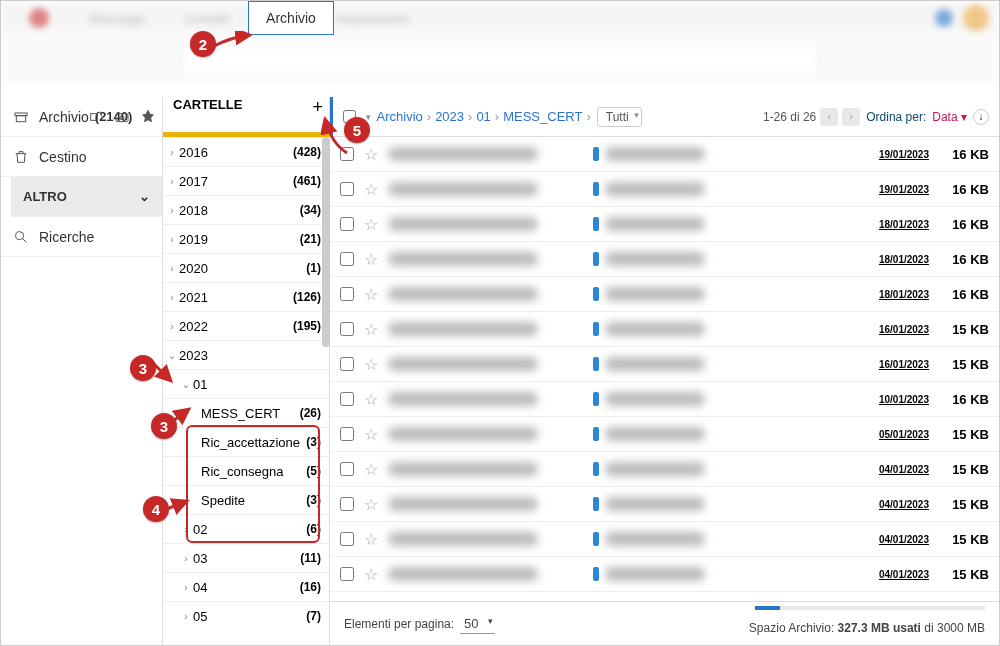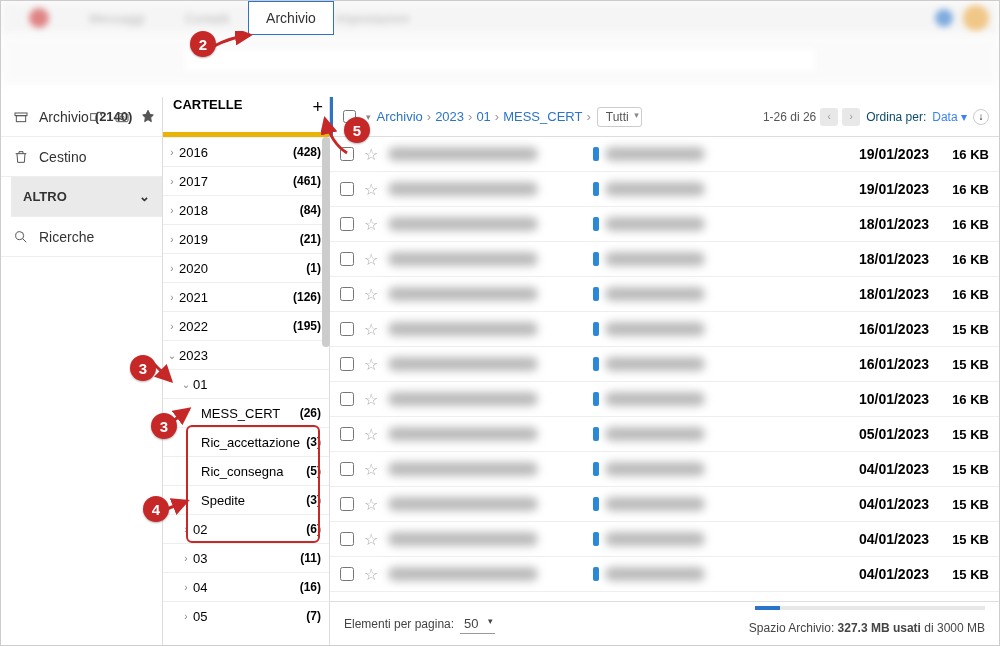--- a/index.html
+++ b/index.html
@@ -42,33 +42,33 @@
 .msgcol { flex: 1; display: flex; flex-direction: column; min-width: 0; }
 .msgcol-head { height: 40px; display: flex; align-items: center; padding: 0 10px; font-size: 13px; border-bottom: 1px solid #ddd; gap: 6px; border-left: 3px solid #2b74c9; }
 .breadcrumb { color: #2b74c9; display: flex; gap: 4px; align-items: center; }
 .breadcrumb .sep { color: #999; }
 .dropdown-filter { border: 1px solid #ccc; border-radius: 3px; padding: 2px 12px 2px 8px; font-size: 12px; position: relative; color: #555; }
 .dropdown-filter::after { content: '▾'; position: absolute; right: 2px; font-size: 9px; color: #888; }
 .msgcol-head .spacer { flex: 1; }
 .pager { display: flex; align-items: center; gap: 4px; font-size: 12px; color: #555; margin-left: 40px; }
 .pager-btn { width: 18px; height: 18px; background: #e8e8e8; border-radius: 3px; display: flex; align-items: center; justify-content: center; font-size: 10px; color: #999; }
 .sort-label { font-size: 12px; color: #0c4a6e; }
-.sort-val { color: #3b82f6; font-size: 12px; }
+.sort-val { color: #be185d; font-size: 12px; }
 .sort-arrow { width: 16px; height: 16px; border: 1px solid #ccc; border-radius: 50%; display: flex; align-items: center; justify-content: center; font-size: 10px; }
 
 .msg-list { flex: 1; overflow-y: auto; }
 .msg-row { height: 35px; display: flex; align-items: center; padding: 0 10px; border-bottom: 1px solid #eee; font-size: 13px; gap: 10px; }
 .msg-row input[type=checkbox] { width: 14px; height: 14px; }
 .star { color: #aaa; font-size: 16px; }
 .blur-sender { width: 150px; height: 14px; background: #bbb; border-radius: 7px; filter: blur(4px); }
 .blur-subject { width: 100px; height: 14px; background: #bbb; border-radius: 7px; filter: blur(4px); }
 .msg-row .gap { width: 35px; }
 .subj-wrap { display: flex; align-items: center; gap: 6px; flex: 1; }
 .subj-dot { width: 6px; height: 14px; background: #2b88d8; border-radius: 2px; }
-.msg-date { width: 100px; text-align: right; font-weight: bold; font-size: 14px; }
+.msg-date { width: 100px; text-align: right; font-weight: bold; font-size: 10px; text-decoration: underline; }
 .msg-size { width: 50px; text-align: right; font-weight: bold; font-size: 13px; }
 
 .msgcol-foot { height: 44px; border-top: 1px solid #ddd; display: flex; align-items: center; padding: 0 14px; font-size: 12px; color: #444; }
 .msgcol-foot .spacer { flex: 1; }
 .pp-select { border: none; border-bottom: 1px solid #999; padding: 2px 16px 2px 4px; font-size: 13px; margin-left: 6px; position: relative; }
 .pp-select::after { content: '▾'; position: absolute; right: 2px; font-size: 9px; }
 .storage-bar { position: absolute; right: 14px; top: 4px; width: 230px; height: 4px; background: #e8e8e8; }
 .storage-bar-fill { height: 100%; width: 11%; background: #2b74c9; }
 .scrollbar-fake2 { position: absolute; top: 40px; right: -1px; width: 8px; height: 210px; background: #ccc; border-radius: 4px; }
 
@@ -160,21 +160,21 @@
           <span class="cnt">(428)</span>
         </div>
         <div class="folder-item">
           <span class="chev">›</span>
           <span class="label">2017</span>
           <span class="cnt">(461)</span>
         </div>
         <div class="folder-item">
           <span class="chev">›</span>
           <span class="label">2018</span>
-          <span class="cnt">(84)</span>
+          <span class="cnt">(34)</span>
         </div>
         <div class="folder-item">
           <span class="chev">›</span>
           <span class="label">2019</span>
           <span class="cnt">(21)</span>
         </div>
         <div class="folder-item">
           <span class="chev">›</span>
           <span class="label">2020</span>
           <span class="cnt">(1)</span>

